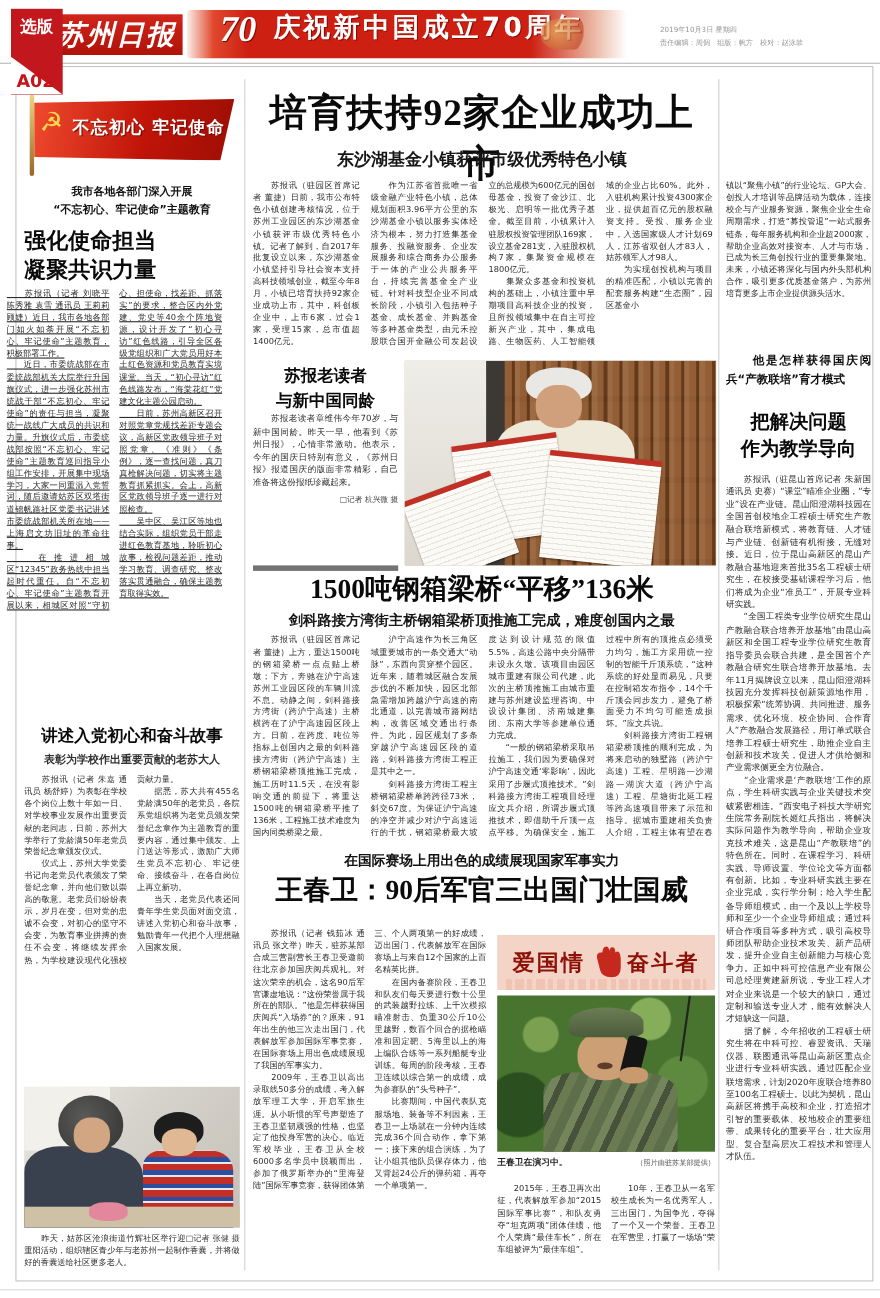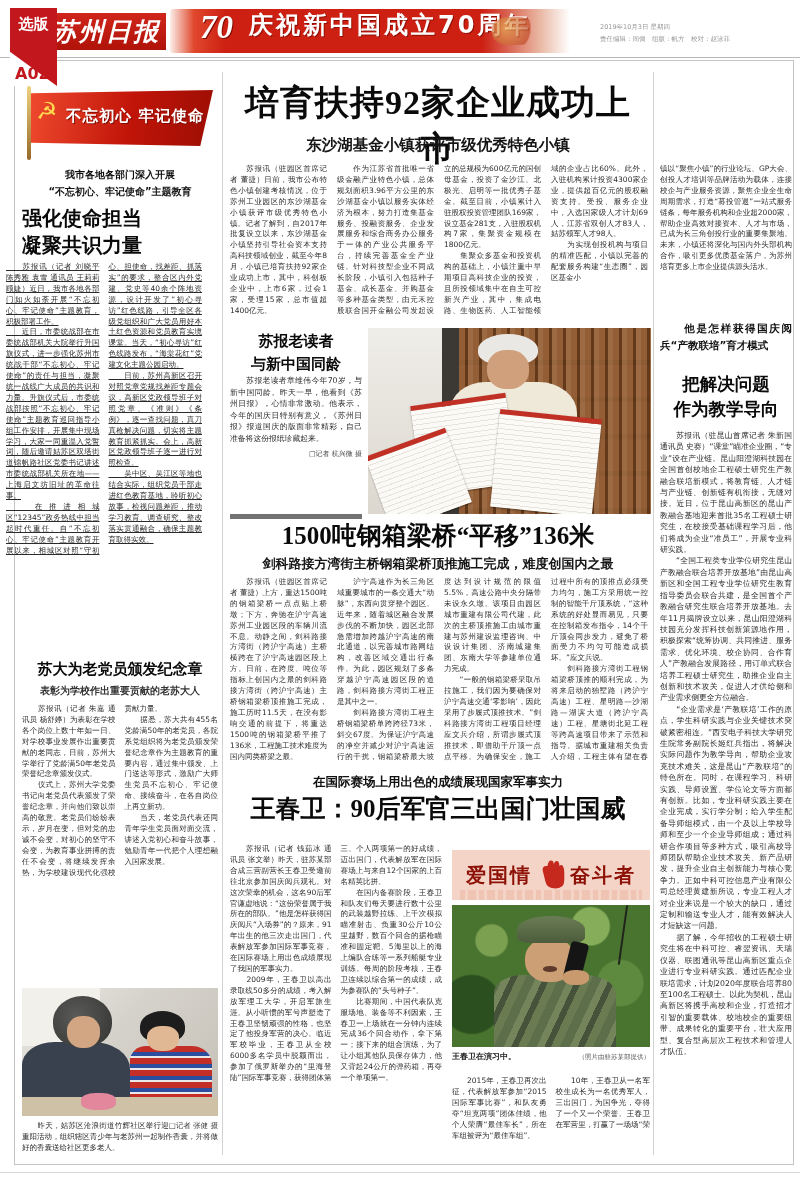--- a/index.html
+++ b/index.html
@@ -168,21 +168,21 @@
   <div class="abs kicker1">我市各地各部门深入开展
 “不忘初心、牢记使命”主题教育</div>
   <div class="abs h1-campaign blackhead">强化使命担当
 凝聚共识力量</div>
   <div class="abs body-campaign smalltext">　　苏报讯（记者 刘晓平 陈秀雅 袁雪 通讯员 王莉莉 顾婕）近日，我市各地各部门如火如荼开展“不忘初心、牢记使命”主题教育，积极部署工作。
 　　近日，市委统战部在市委统战部机关大院举行升国旗仪式，进一步强化苏州市统战干部“不忘初心、牢记使命”的责任与担当，凝聚统一战线广大成员的共识和力量。升旗仪式后，市委统战部按照“不忘初心、牢记使命”主题教育巡回指导小组工作安排，开展集中现场学习，大家一同重温入党誓词，随后邀请姑苏区双塔街道锦帆路社区党委书记讲述市委统战部机关所在地——上海启文坊旧址的革命往事。
 　　在推进相城区“12345”政务热线中担当起时代重任。自“不忘初心、牢记使命”主题教育开展以来，相城区对照“守初心、担使命，找差距、抓落实”的要求，整合区内外党建、党史等40余个阵地资源，设计开发了“初心寻访”红色线路，引导全区各级党组织和广大党员用好本土红色资源和党员教育实境课堂。当天，“初心寻访”红色线路发布，“海棠花红”党建文化主题公园启动。
 　　日前，苏州高新区召开对照党章党规找差距专题会议，高新区党政领导班子对照党章、《准则》《条例》，逐一查找问题，真刀真枪解决问题，切实将主题教育抓紧抓实。会上，高新区党政领导班子逐一进行对照检查。
 　　吴中区、吴江区等地也结合实际，组织党员干部走进红色教育基地，聆听初心故事，检视问题差距，推动学习教育、调查研究、整改落实贯通融合，确保主题教育取得实效。</div>
 
-  <div class="abs h2-suda blackhead">苏大为老党员颁发纪念章</div>
+  <div class="abs h2-suda blackhead">讲述入党初心和奋斗故事</div>
   <div class="abs sub-suda">表彰为学校作出重要贡献的老苏大人</div>
   <div class="abs body-suda smalltext">　　苏报讯（记者 朱嘉 通讯员 杨舒婷）为表彰在学校各个岗位上数十年如一日、对学校事业发展作出重要贡献的老同志，日前，苏州大学举行了党龄满50年老党员荣誉纪念章颁发仪式。
 　　仪式上，苏州大学党委书记向老党员代表颁发了荣誉纪念章，并向他们致以崇高的敬意。老党员们纷纷表示，岁月在变，但对党的忠诚不会变，对初心的坚守不会变，为教育事业拼搏的责任不会变，将继续发挥余热，为学校建设现代化强校贡献力量。
 　　据悉，苏大共有455名党龄满50年的老党员，各院系党组织将为老党员颁发荣誉纪念章作为主题教育的重要内容，通过集中颁发、上门送达等形式，激励广大师生党员不忘初心、牢记使命、接续奋斗，在各自岗位上再立新功。
 　　当天，老党员代表还同青年学生党员面对面交流，讲述入党初心和奋斗故事，勉励青年一代把个人理想融入国家发展。</div>
 
   <div class="abs photo1">
     <div class="p1-window"></div>
     <div class="p1-granny-body"></div>
     <div class="p1-granny-hair"></div>

